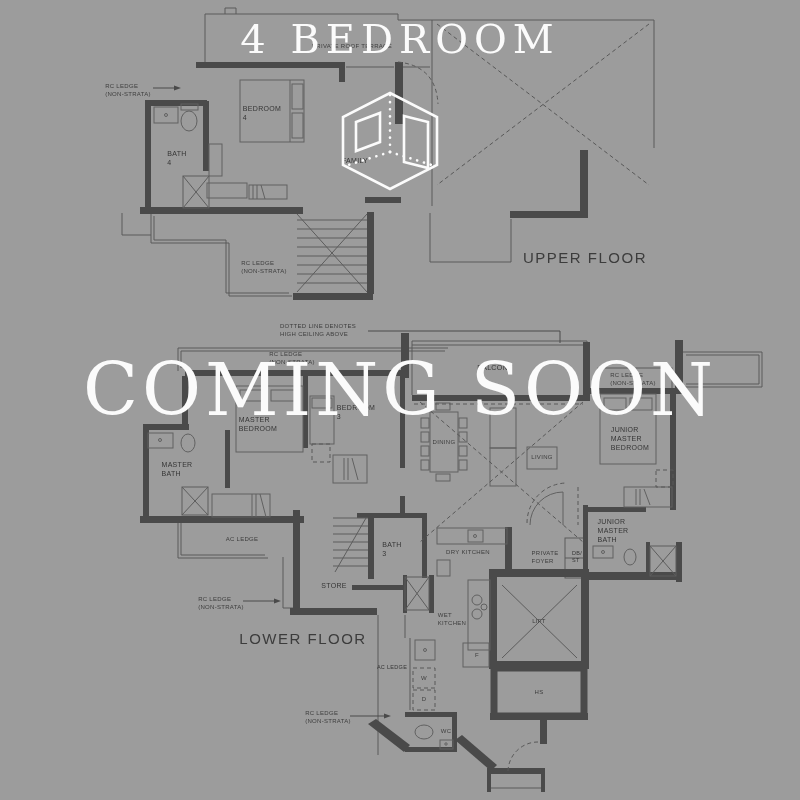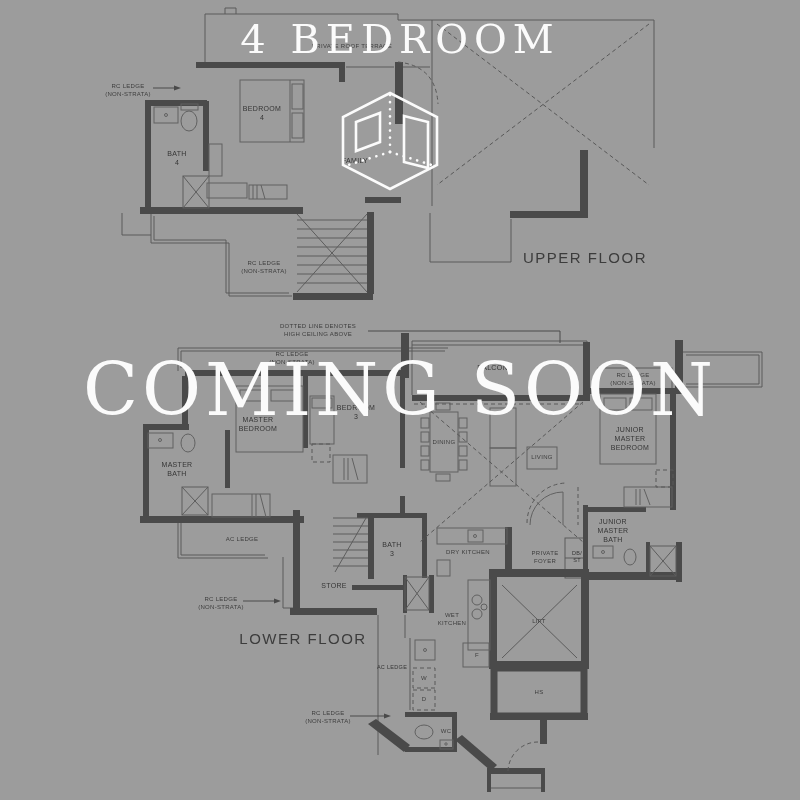--- a/index.html
+++ b/index.html
@@ -2,21 +2,21 @@
 <html><head>
 <meta charset="utf-8">
 <style>
   html,body{margin:0;padding:0;}
   body{width:800px;height:800px;background:#9c9c9c;position:relative;overflow:hidden;
        font-family:"Liberation Sans",sans-serif;}
   #stage{position:absolute;inset:0;width:800px;height:800px;}
   svg.plan{position:absolute;left:0;top:0;}
   
   .plan-label{position:absolute;transform:translate(-50%,-50%);color:#353535;
-      font-size:7px;line-height:1.3;letter-spacing:.3px;text-align:center;
+      font-size:7px;line-height:1.3;letter-spacing:.3px;
       white-space:pre-line;z-index:2;}
   .plan-label.note{font-size:6px;color:#3d3d3d;}
   .plan-label.tiny{font-size:5.5px;}
   .plan-label.floor-title{font-size:15px;letter-spacing:1.5px;color:#3c3c3c;}
   
   .overlay{position:absolute;left:0;width:800px;text-align:center;color:#fbfbfb;
       font-family:"DejaVu Serif","Liberation Serif",serif;z-index:5;white-space:nowrap;}
   #main-title{top:16px;font-size:40px;letter-spacing:6px;font-weight:400;}
   #coming-soon{top:348px;font-size:72px;letter-spacing:4px;font-weight:400;}
   #logo{position:absolute;left:338px;top:88px;z-index:5;}

